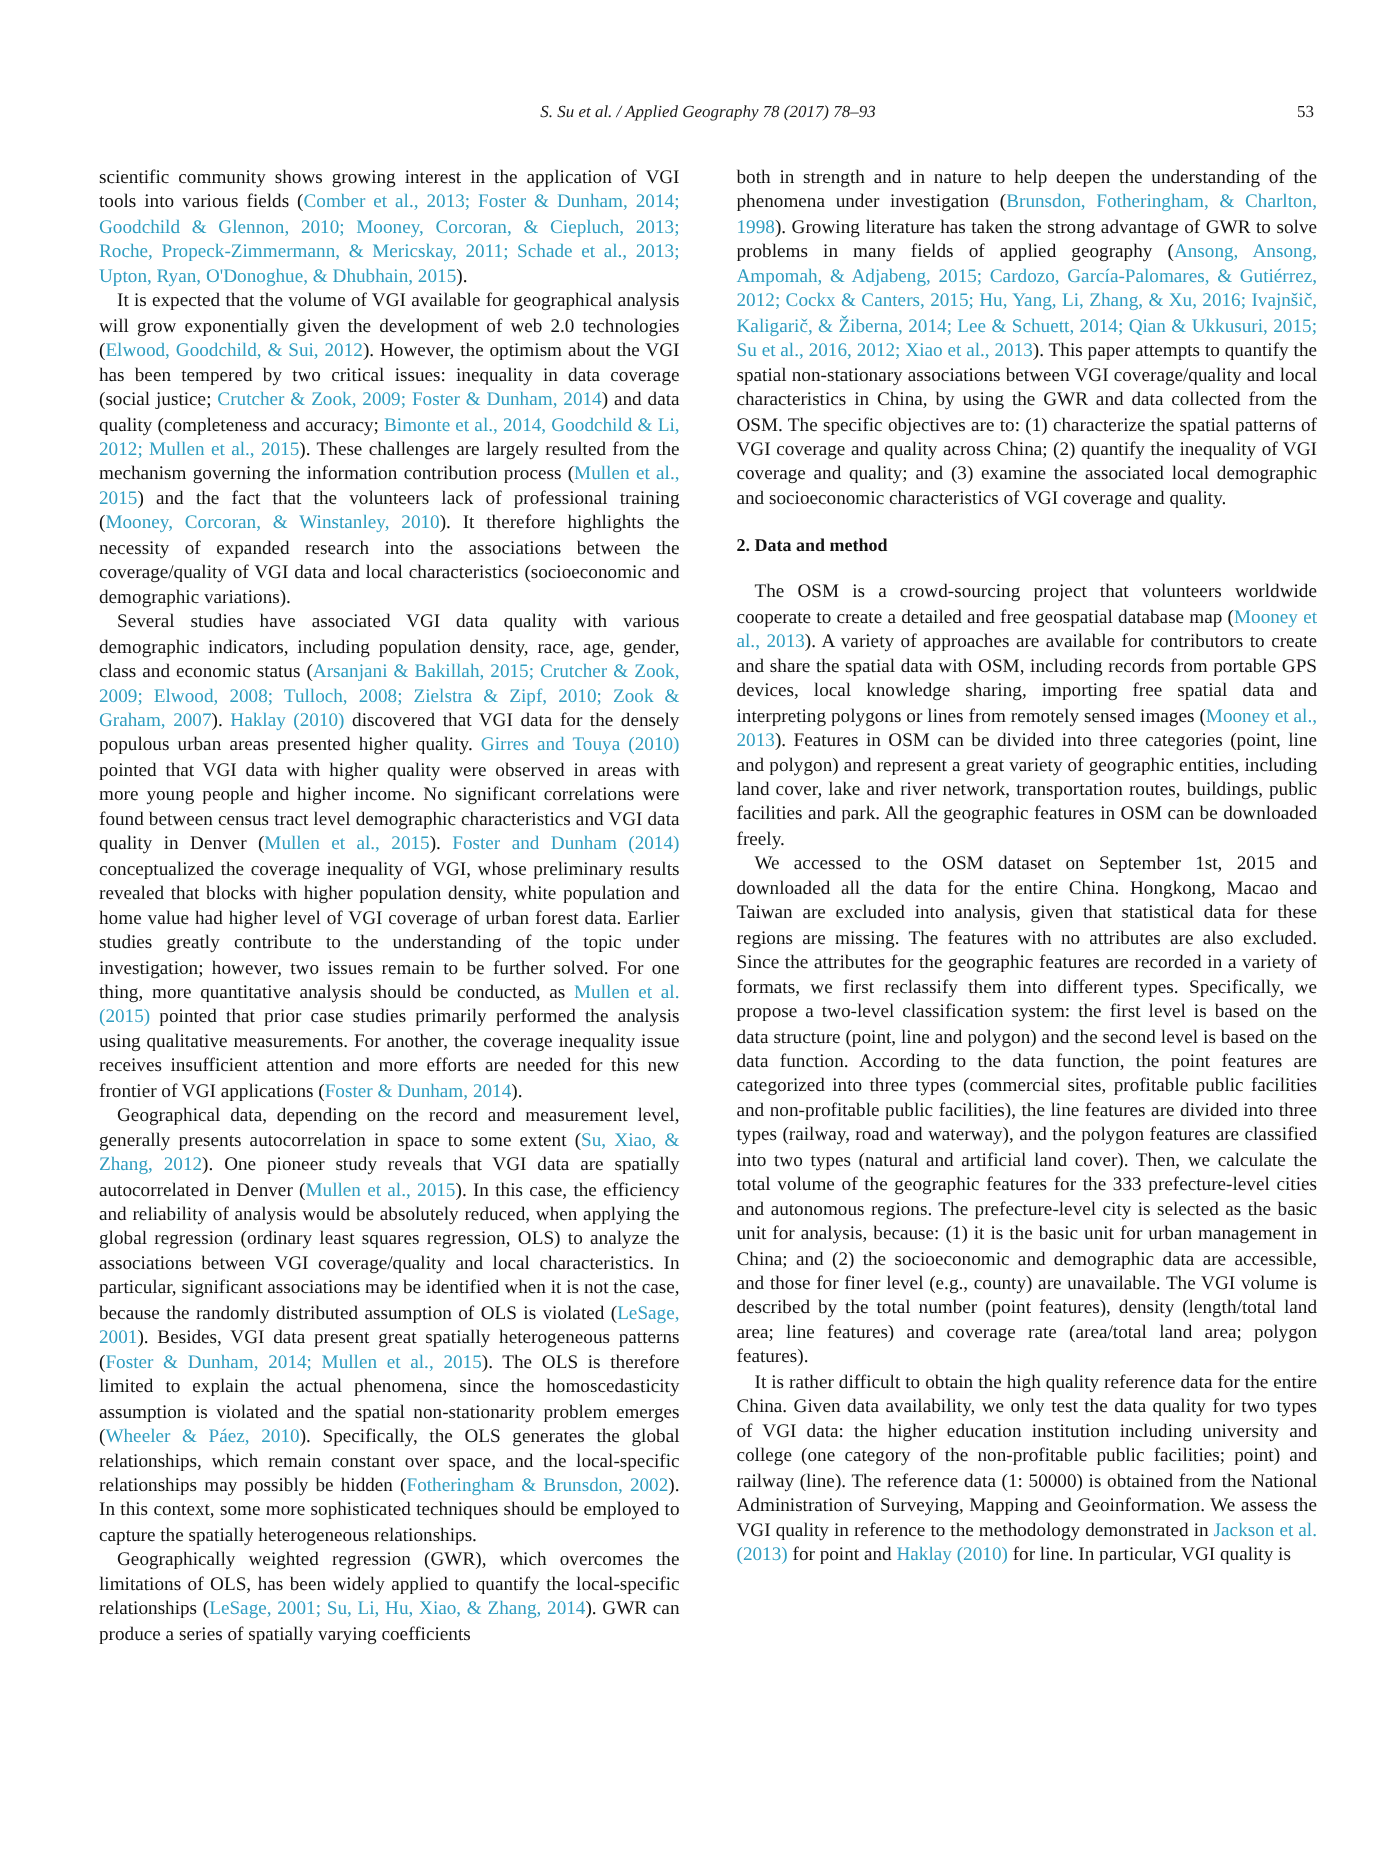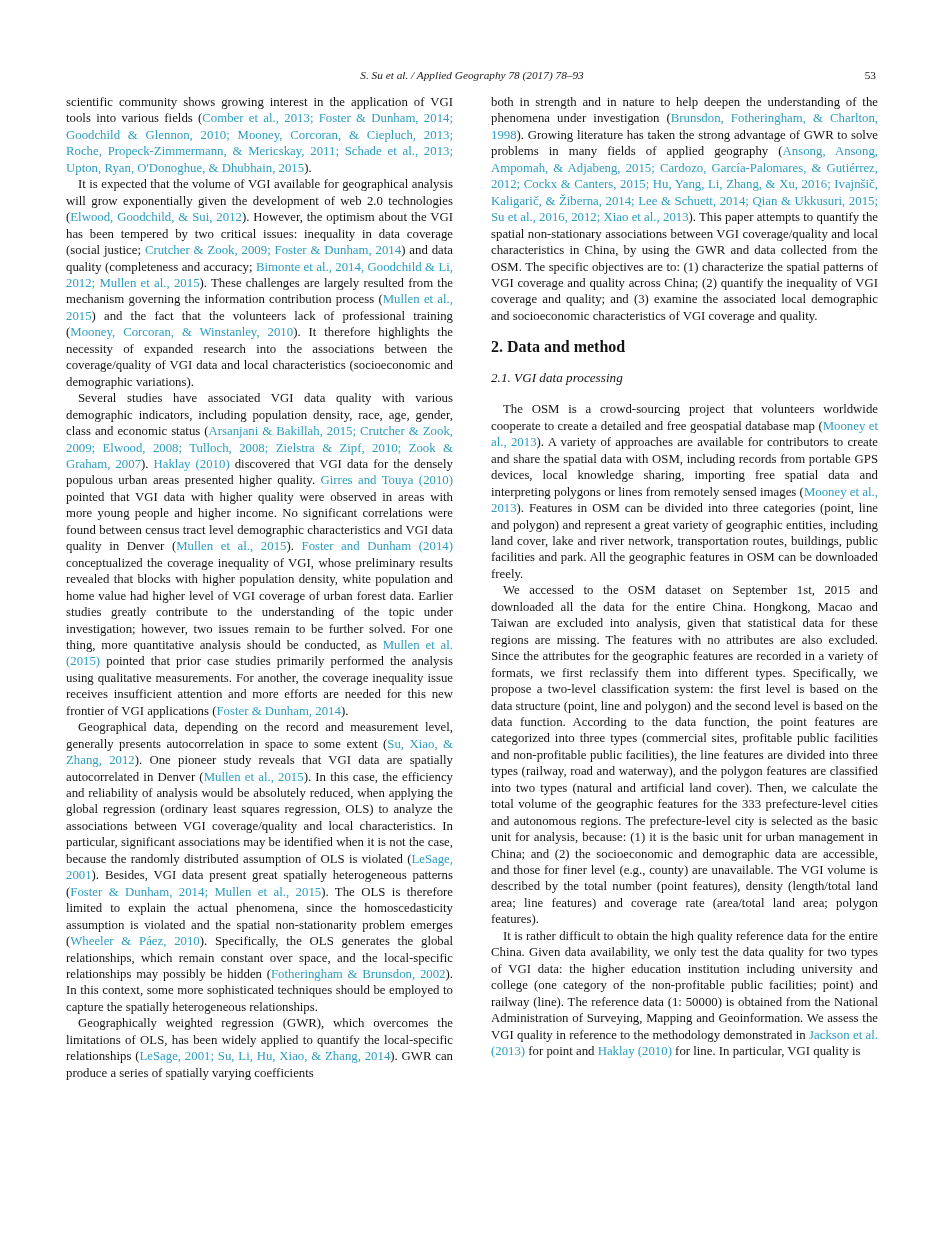--- a/index.html
+++ b/index.html
@@ -10,33 +10,33 @@
     font-family: "Liberation Serif", "DejaVu Serif", serif;
     color: #141414;
   }
   .header {
     position: absolute; top: 69px; left: 66px; width: 812px;
     font-size: 11.3px; line-height: 13px;
   }
   .header .hcite { display: block; text-align: center; font-style: italic; color: #1a1a1a; }
   .header .pageno { position: absolute; right: 2px; top: 0; font-style: normal; }
   .columns {
-    position: absolute; top: 94px; left: 66px; width: 812px;
+    position: absolute; top: 110px; left: 66px; width: 812px;
     display: flex; gap: 38px;
   }
   .col { width: 393px; }
   p.para {
     font-size: 12.8px; line-height: 16.45px;
     text-align: justify; text-justify: inter-word;
     hyphens: auto; -webkit-hyphens: auto;
   }
   p.para.indent { text-indent: 12px; }
   .cite { color: var(--cite-color, #2f9dc0); }
   .h2 {
-    font-weight: bold; font-size: 16px; line-height: 16px;
+    font-weight: bold; font-size: 12px; line-height: 16px;
     margin: 15px 0 15px 0;
   }
   .h3 {
     font-style: italic; font-size: 13.2px; line-height: 16px;
     margin: 0 0 15px 0;
   }
 </style>
 </head>
 <body>
 
@@ -49,19 +49,18 @@
     <div class="col" id="col-left">
         <p class="para"><span>scientific community shows growing interest in the application of VGI tools into various fields (</span><span class="cite">Comber et al., 2013; Foster &amp; Dunham, 2014; Goodchild &amp; Glennon, 2010; Mooney, Corcoran, &amp; Ciepluch, 2013; Roche, Propeck-Zimmermann, &amp; Mericskay, 2011; Schade et al., 2013; Upton, Ryan, O'Donoghue, &amp; Dhubhain, 2015</span><span>).</span></p>
         <p class="para indent"><span>It is expected that the volume of VGI available for geographical analysis will grow exponentially given the development of web 2.0 technologies (</span><span class="cite">Elwood, Goodchild, &amp; Sui, 2012</span><span>). However, the optimism about the VGI has been tempered by two critical issues: inequality in data coverage (social justice; </span><span class="cite">Crutcher &amp; Zook, 2009; Foster &amp; Dunham, 2014</span><span>) and data quality (completeness and accuracy; </span><span class="cite">Bimonte et al., 2014, Goodchild &amp; Li, 2012; Mullen et al., 2015</span><span>). These challenges are largely resulted from the mechanism governing the information contribution process (</span><span class="cite">Mullen et al., 2015</span><span>) and the fact that the volunteers lack of professional training (</span><span class="cite">Mooney, Corcoran, &amp; Winstanley, 2010</span><span>). It therefore highlights the necessity of expanded research into the associations between the coverage/quality of VGI data and local characteristics (socioeconomic and demographic variations).</span></p>
         <p class="para indent"><span>Several studies have associated VGI data quality with various demographic indicators, including population density, race, age, gender, class and economic status (</span><span class="cite">Arsanjani &amp; Bakillah, 2015; Crutcher &amp; Zook, 2009; Elwood, 2008; Tulloch, 2008; Zielstra &amp; Zipf, 2010; Zook &amp; Graham, 2007</span><span>). </span><span class="cite">Haklay (2010)</span><span> discovered that VGI data for the densely populous urban areas presented higher quality. </span><span class="cite">Girres and Touya (2010)</span><span> pointed that VGI data with higher quality were observed in areas with more young people and higher income. No significant correlations were found between census tract level demographic characteristics and VGI data quality in Denver (</span><span class="cite">Mullen et al., 2015</span><span>). </span><span class="cite">Foster and Dunham (2014)</span><span> conceptualized the coverage inequality of VGI, whose preliminary results revealed that blocks with higher population density, white population and home value had higher level of VGI coverage of urban forest data. Earlier studies greatly contribute to the understanding of the topic under investigation; however, two issues remain to be further solved. For one thing, more quantitative analysis should be conducted, as </span><span class="cite">Mullen et al. (2015)</span><span> pointed that prior case studies primarily performed the analysis using qualitative measurements. For another, the coverage inequality issue receives insufficient attention and more efforts are needed for this new frontier of VGI applications (</span><span class="cite">Foster &amp; Dunham, 2014</span><span>).</span></p>
         <p class="para indent"><span>Geographical data, depending on the record and measurement level, generally presents autocorrelation in space to some extent (</span><span class="cite">Su, Xiao, &amp; Zhang, 2012</span><span>). One pioneer study reveals that VGI data are spatially autocorrelated in Denver (</span><span class="cite">Mullen et al., 2015</span><span>). In this case, the efficiency and reliability of analysis would be absolutely reduced, when applying the global regression (ordinary least squares regression, OLS) to analyze the associations between VGI coverage/quality and local characteristics. In particular, significant associations may be identified when it is not the case, because the randomly distributed assumption of OLS is violated (</span><span class="cite">LeSage, 2001</span><span>). Besides, VGI data present great spatially heterogeneous patterns (</span><span class="cite">Foster &amp; Dunham, 2014; Mullen et al., 2015</span><span>). The OLS is therefore limited to explain the actual phenomena, since the homoscedasticity assumption is violated and the spatial non-stationarity problem emerges (</span><span class="cite">Wheeler &amp; Páez, 2010</span><span>). Specifically, the OLS generates the global relationships, which remain constant over space, and the local-specific relationships may possibly be hidden (</span><span class="cite">Fotheringham &amp; Brunsdon, 2002</span><span>). In this context, some more sophisticated techniques should be employed to capture the spatially heterogeneous relationships.</span></p>
         <p class="para indent"><span>Geographically weighted regression (GWR), which overcomes the limitations of OLS, has been widely applied to quantify the local-specific relationships (</span><span class="cite">LeSage, 2001; Su, Li, Hu, Xiao, &amp; Zhang, 2014</span><span>). GWR can produce a series of spatially varying coefficients</span></p>
       </div>
     <div class="col" id="col-right">
         <p class="para"><span>both in strength and in nature to help deepen the understanding of the phenomena under investigation (</span><span class="cite">Brunsdon, Fotheringham, &amp; Charlton, 1998</span><span>). Growing literature has taken the strong advantage of GWR to solve problems in many fields of applied geography (</span><span class="cite">Ansong, Ansong, Ampomah, &amp; Adjabeng, 2015; Cardozo, García-Palomares, &amp; Gutiérrez, 2012; Cockx &amp; Canters, 2015; Hu, Yang, Li, Zhang, &amp; Xu, 2016; Ivajnšič, Kaligarič, &amp; Žiberna, 2014; Lee &amp; Schuett, 2014; Qian &amp; Ukkusuri, 2015; Su et al., 2016, 2012; Xiao et al., 2013</span><span>). This paper attempts to quantify the spatial non-stationary associations between VGI coverage/quality and local characteristics in China, by using the GWR and data collected from the OSM. The specific objectives are to: (1) characterize the spatial patterns of VGI coverage and quality across China; (2) quantify the inequality of VGI coverage and quality; and (3) examine the associated local demographic and socioeconomic characteristics of VGI coverage and quality.</span></p>
         <div class="h2">2. Data and method</div>
-        <div class="h3">2.1. VGI data processing</div>
         <p class="para indent"><span>The OSM is a crowd-sourcing project that volunteers worldwide cooperate to create a detailed and free geospatial database map (</span><span class="cite">Mooney et al., 2013</span><span>). A variety of approaches are available for contributors to create and share the spatial data with OSM, including records from portable GPS devices, local knowledge sharing, importing free spatial data and interpreting polygons or lines from remotely sensed images (</span><span class="cite">Mooney et al., 2013</span><span>). Features in OSM can be divided into three categories (point, line and polygon) and represent a great variety of geographic entities, including land cover, lake and river network, transportation routes, buildings, public facilities and park. All the geographic features in OSM can be downloaded freely.</span></p>
         <p class="para indent"><span>We accessed to the OSM dataset on September 1st, 2015 and downloaded all the data for the entire China. Hongkong, Macao and Taiwan are excluded into analysis, given that statistical data for these regions are missing. The features with no attributes are also excluded. Since the attributes for the geographic features are recorded in a variety of formats, we first reclassify them into different types. Specifically, we propose a two-level classification system: the first level is based on the data structure (point, line and polygon) and the second level is based on the data function. According to the data function, the point features are categorized into three types (commercial sites, profitable public facilities and non-profitable public facilities), the line features are divided into three types (railway, road and waterway), and the polygon features are classified into two types (natural and artificial land cover). Then, we calculate the total volume of the geographic features for the 333 prefecture-level cities and autonomous regions. The prefecture-level city is selected as the basic unit for analysis, because: (1) it is the basic unit for urban management in China; and (2) the socioeconomic and demographic data are accessible, and those for finer level (e.g., county) are unavailable. The VGI volume is described by the total number (point features), density (length/total land area; line features) and coverage rate (area/total land area; polygon features).</span></p>
         <p class="para indent"><span>It is rather difficult to obtain the high quality reference data for the entire China. Given data availability, we only test the data quality for two types of VGI data: the higher education institution including university and college (one category of the non-profitable public facilities; point) and railway (line). The reference data (1: 50000) is obtained from the National Administration of Surveying, Mapping and Geoinformation. We assess the VGI quality in reference to the methodology demonstrated in </span><span class="cite">Jackson et al. (2013)</span><span> for point and </span><span class="cite">Haklay (2010)</span><span> for line. In particular, VGI quality is</span></p>
       </div>
   </div>
 </div>
 
 </body></html>

